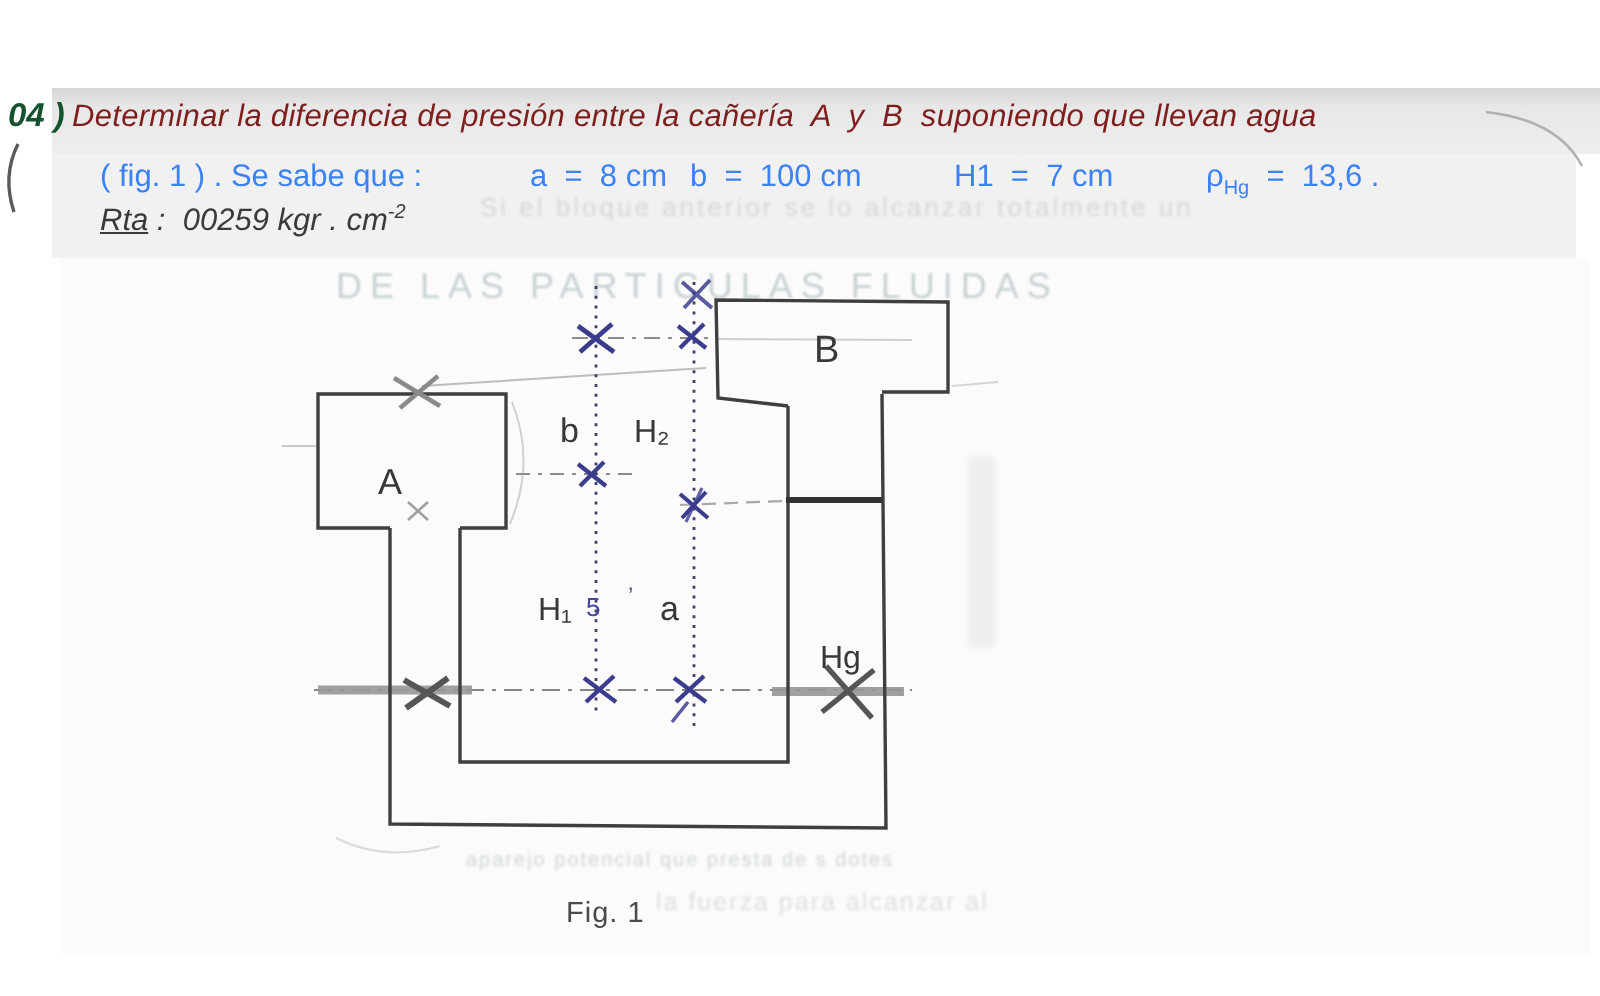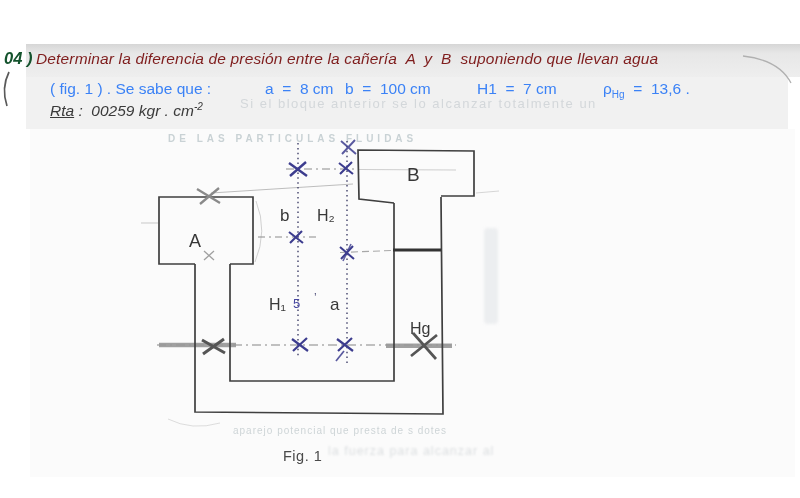--- a/index.html
+++ b/index.html
@@ -23,21 +23,21 @@
   .l2-prefix{left:50px;}
   .l2-a{left:253px;margin-left:12px;}
   .l2-b{left:345px;}
   .l2-h1{left:477px;}
   .l2-rho{left:603px;}
   .line3{left:50px;top:101px;font-size:15.5px;font-style:italic;color:#3a3a3a;white-space:pre;}
   .line3 .rta{text-decoration:underline;}
   .line3 sup{font-size:10px;}
   
   .bleed{color:rgba(130,152,160,0.42);filter:blur(0.6px);white-space:nowrap;}
-  .bleed-header{left:168px;top:133px;font-size:10px;font-weight:bold;letter-spacing:4px;}
+  .bleed-header{left:168px;top:133px;font-size:18px;font-weight:normal;letter-spacing:4px;}
   .bleed-mid{left:240px;top:96px;font-size:13px;letter-spacing:1.5px;color:rgba(150,162,172,0.32);filter:blur(0.7px);}
   .bleed-b1{left:233px;top:425px;font-size:10px;letter-spacing:1px;color:rgba(138,155,160,0.40);filter:blur(0.7px);}
   .bleed-b2{left:328px;top:444px;font-size:12.5px;letter-spacing:1px;color:rgba(150,160,165,0.30);filter:blur(0.9px);}
   .bleed-smudge{left:484px;top:228px;width:14px;height:96px;background:rgba(150,165,175,0.14);filter:blur(1.5px);border-radius:4px;}
   svg{position:absolute;left:0;top:0;}
   svg text{font-family:"Liberation Sans","DejaVu Sans",sans-serif;}
 </style>
 </head>
 <body>
 

